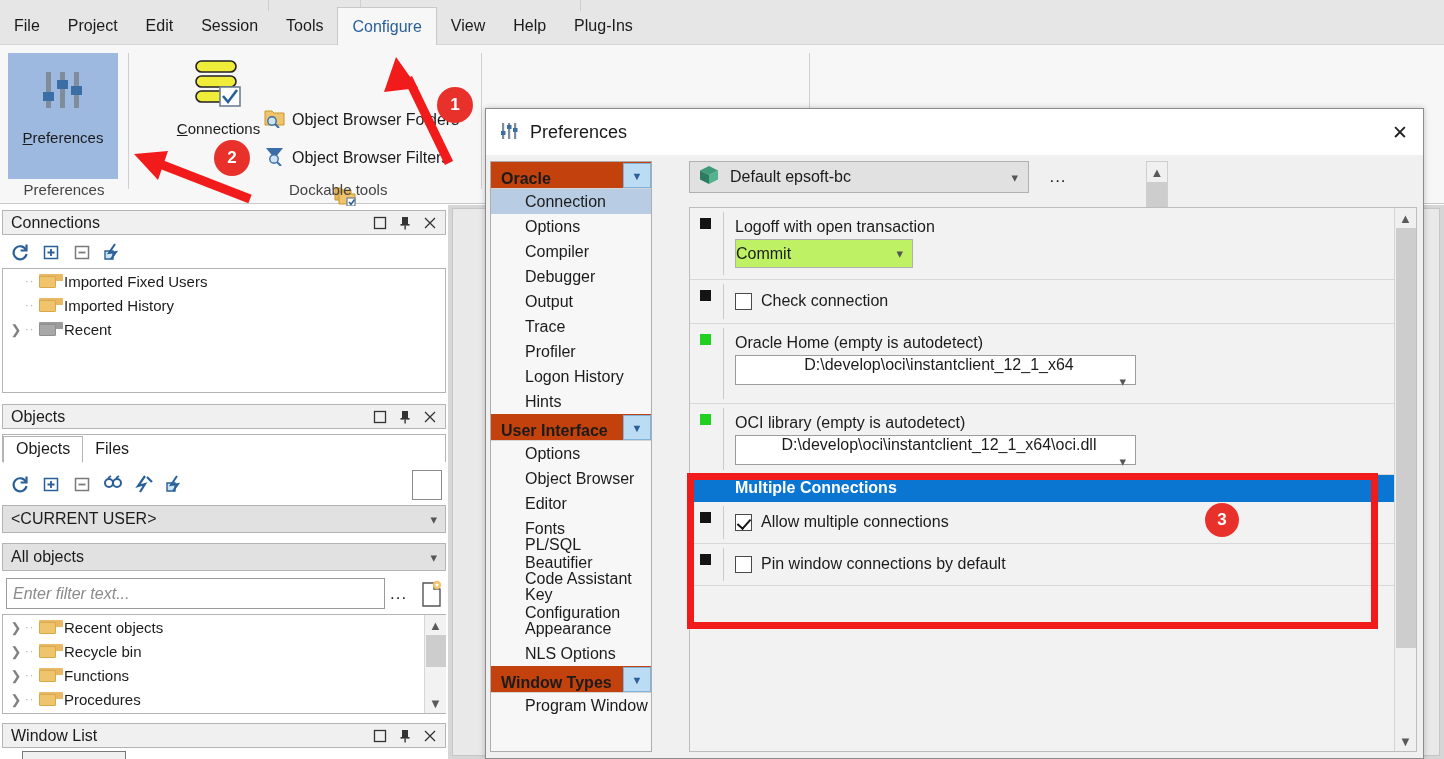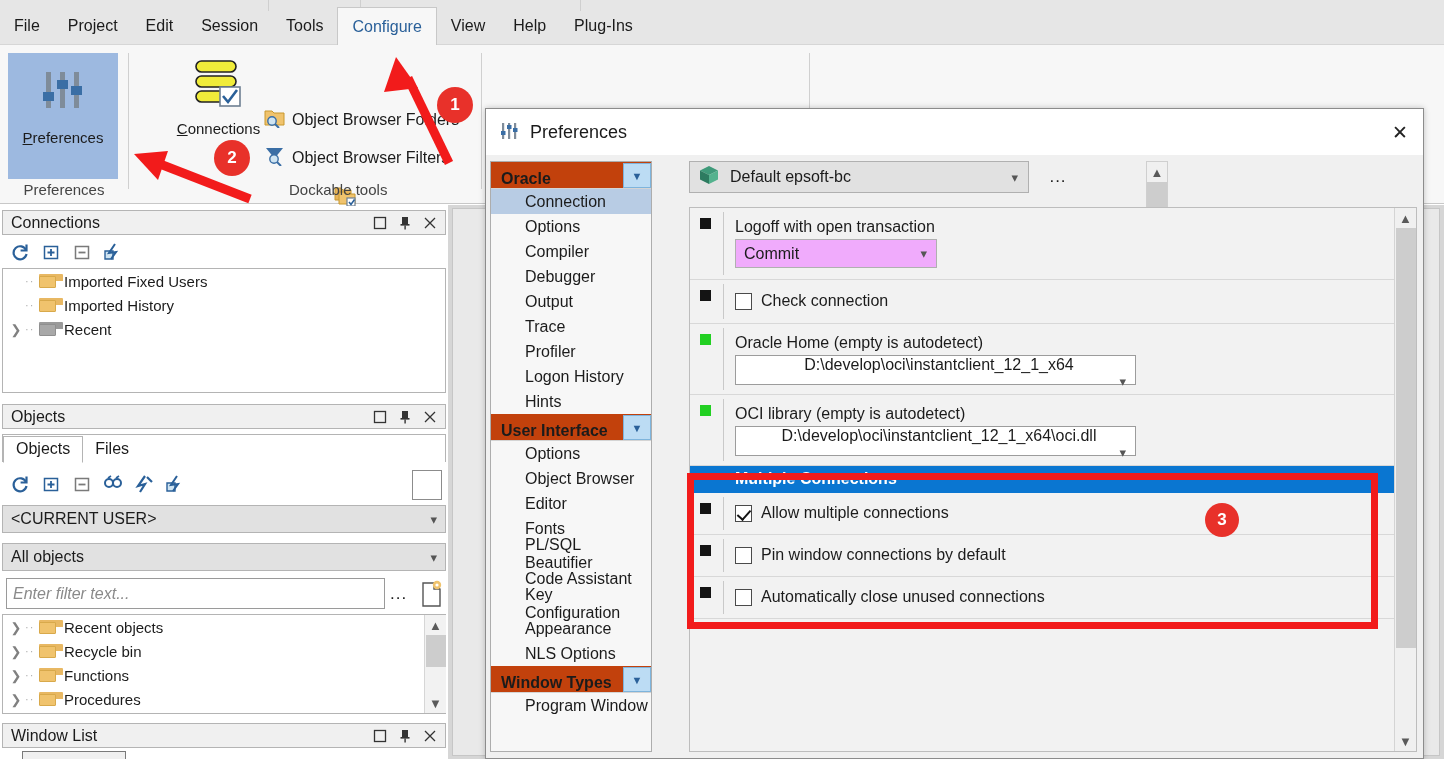--- a/index.html
+++ b/index.html
@@ -173,22 +173,22 @@
                      background:#141414; border-radius:50%; }
   .cb-row { display:flex; align-items:center; font-size:16px; }
   .cbox { width:17px; height:17px; border:1.4px solid #4a4a4a; background:#fff;
           margin-right:9px; position:relative; flex:none; }
   .cbox.on::after {
     content:""; position:absolute; left:4px; top:1px; width:6px; height:11px;
     border:solid #141414; border-width:0 2px 2px 0; transform:rotate(42deg);
   }
   .lbl { font-size:16px; margin-bottom:3px; }
   .small-combo {
-    width:202px; height:29px; background:#f0abfc; border:1px solid #b0b0b0;
-    display:flex; align-items:center; padding-left:8px; font-size:16px;
+    width:178px; height:29px; background:#bef264; border:1px solid #b0b0b0;
+    display:flex; align-items:center; font-size:16px;
   }
   .small-combo .chev { margin-left:auto; margin-right:9px; color:#555; font-size:13px; }
   .path-combo {
     width:401px; height:30px; background:#ffffff; border:1px solid #9c9c9c;
     display:flex; align-items:center; padding-left:7px; font-size:16px;flex-direction:column;
   }
   .path-combo .chev { margin-left:auto; margin-right:9px; color:#555; font-size:13px; }
   .blue-band {
     background:#0a76d1; color:#ffffff; font-weight:bold; font-size:16px;
     padding:4px 0 5px 45px;
@@ -671,21 +671,21 @@
           <div class="marker"></div>
           <div class="vbar"></div>
           <div class="setbody">
             <div class="cb-row">
               <span class="cbox"></span>
               <span>Check connection</span>
             </div>
           </div>
         </div>
 
-        <div class="setrow" style="padding-top:10px; padding-bottom:9px;">
+        <div class="setrow" style="padding-top:10px; padding-bottom:18px;">
           <div class="marker green"></div>
           <div class="vbar"></div>
           <div class="setbody">
             <div class="lbl">Oracle Home (empty is autodetect)</div>
             <div class="path-combo">
               <span>D:\develop\oci\instantclient_12_1_x64</span>
               <span class="chev">▾</span>
             </div>
           </div>
         </div>
@@ -719,30 +719,20 @@
           <div class="marker"></div>
           <div class="vbar"></div>
           <div class="setbody">
             <div class="cb-row">
               <span class="cbox"></span>
               <span>Pin window connections by default</span>
             </div>
           </div>
         </div>
 
-        <div class="setrow" style="padding-top:11px; padding-bottom:12px;">
-          <div class="marker"></div>
-          <div class="vbar"></div>
-          <div class="setbody">
-            <div class="cb-row">
-              <span class="cbox"></span>
-              <span>Automatically close unused connections</span>
-            </div>
-          </div>
-        </div>
 
         <div class="settings-scroll">
           <div class="arrow" style="height:20px;display:flex;align-items:center;color:#5a5a5a;font-size:13px;">▲</div>
           <div class="thumb" style="width:20px;background:#cdcdcd;height:420px;"></div>
           <div style="flex:1"></div>
           <div class="arrow" style="height:20px;display:flex;align-items:center;color:#5a5a5a;font-size:13px;">▼</div>
         </div>
       </div>
     </div>
   </div>

